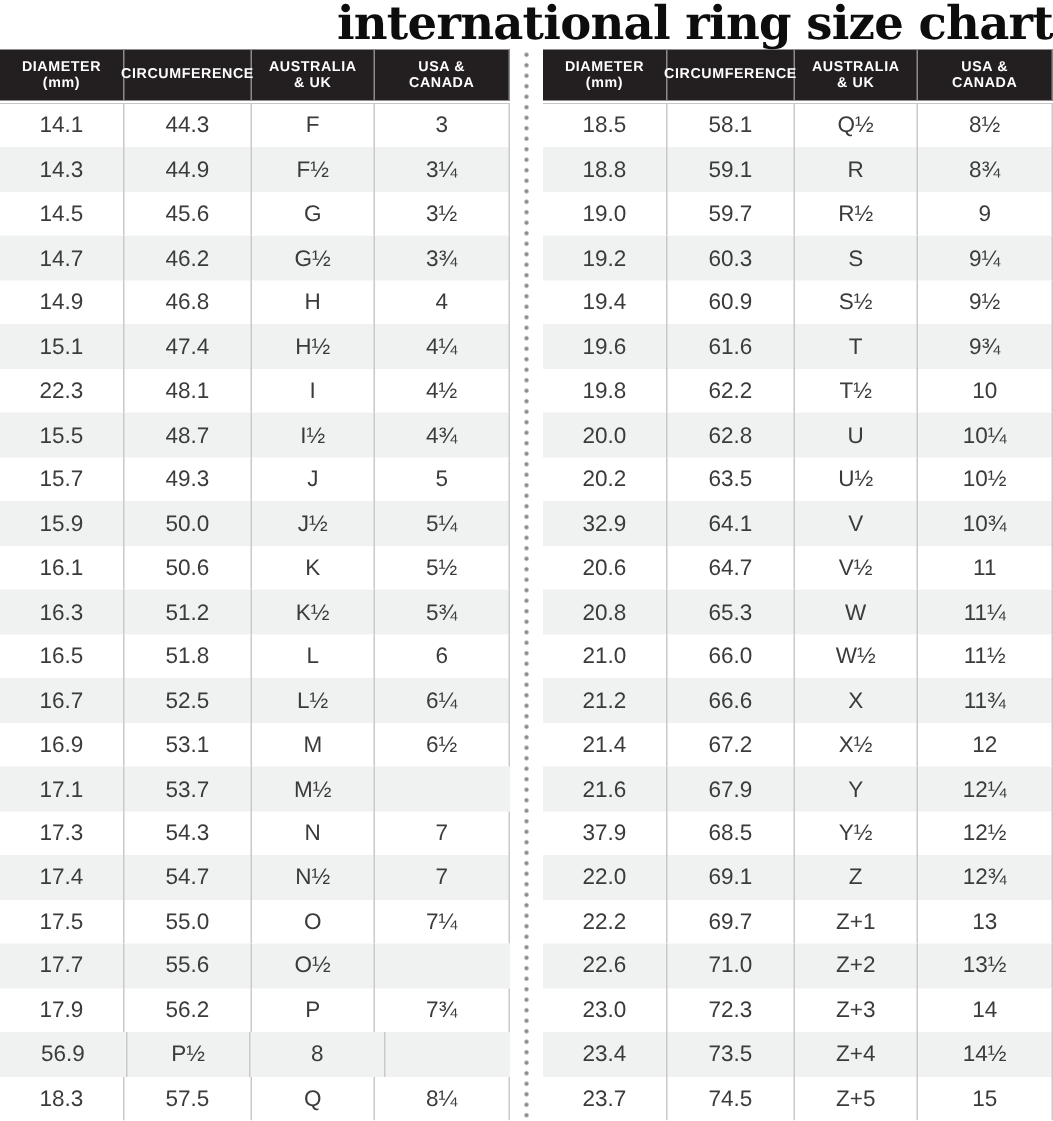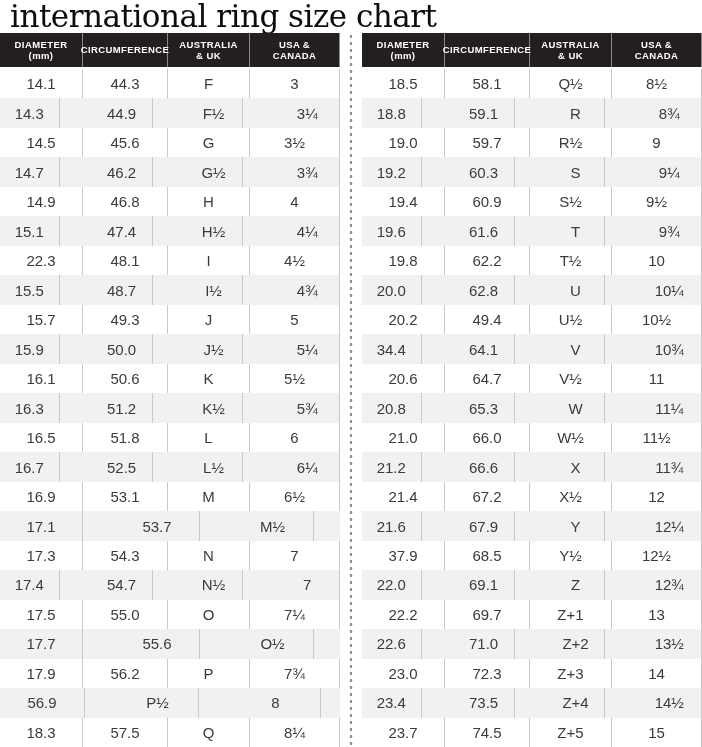--- a/index.html
+++ b/index.html
@@ -12,25 +12,25 @@
     --header-text: #ffffff;
     --row-text: #3b3b3b;
     --stripe-bg: #f0f1f1;
     --separator: #c9c9c9;
     --header-separator: #8a8a8a;
     --divider-dots: #8f8f8f;
     --title-color: #0d0d0d;
   }
   .page-title {
     font-family: "DejaVu Serif", "Liberation Serif", serif;
-    font-weight: normal;
+    font-weight: bold;
     font-size: 31px;
     line-height: 32px;
     height: 33px;
-    text-align: left;
+    text-align: right;
     color: var(--title-color);
     letter-spacing: -0.5px;
     white-space: nowrap;
     margin-left: 10px;
   }
   .tables { display: flex; height: 714px; }
   .ring-table { width: 340px; display: flex; flex-direction: column; }
   .divider-wrap { width: 22px; display: flex; justify-content: center; }
   .divider {
     width: 4px;
@@ -52,21 +52,21 @@
     align-items: center;
     justify-content: center;
     font-size: 9.5px;
     font-weight: bold;
     letter-spacing: 0.4px;
     line-height: 11.5px;
     text-align: center;
     border-right: 1px solid var(--header-separator);
   }
   .row { display: flex; flex: 1 1 auto; }
-  .row.stripe { background: var(--stripe-bg); gap: 32px; }
+  .row.stripe { background: var(--stripe-bg); }
   .td {
     display: flex;
     align-items: center;
     justify-content: center;
     font-size: 15px;
     color: var(--row-text);
     border-right: 1px solid var(--separator);
   }
   .c0 { width: 83px; }
   .c1 { width: 85px; }
@@ -297,26 +297,26 @@
         <div class="td c3">10</div>
       </div>
       <div class="row stripe">
         <div class="td c0">20.0</div>
         <div class="td c1">62.8</div>
         <div class="td c2">U</div>
         <div class="td c3">10¼</div>
       </div>
       <div class="row">
         <div class="td c0">20.2</div>
-        <div class="td c1">49.4</div>
+        <div class="td c1">63.5</div>
         <div class="td c2">U½</div>
         <div class="td c3">10½</div>
       </div>
       <div class="row stripe">
-        <div class="td c0">34.4</div>
+        <div class="td c0">32.9</div>
         <div class="td c1">64.1</div>
         <div class="td c2">V</div>
         <div class="td c3">10¾</div>
       </div>
       <div class="row">
         <div class="td c0">20.6</div>
         <div class="td c1">64.7</div>
         <div class="td c2">V½</div>
         <div class="td c3">11</div>
       </div>

